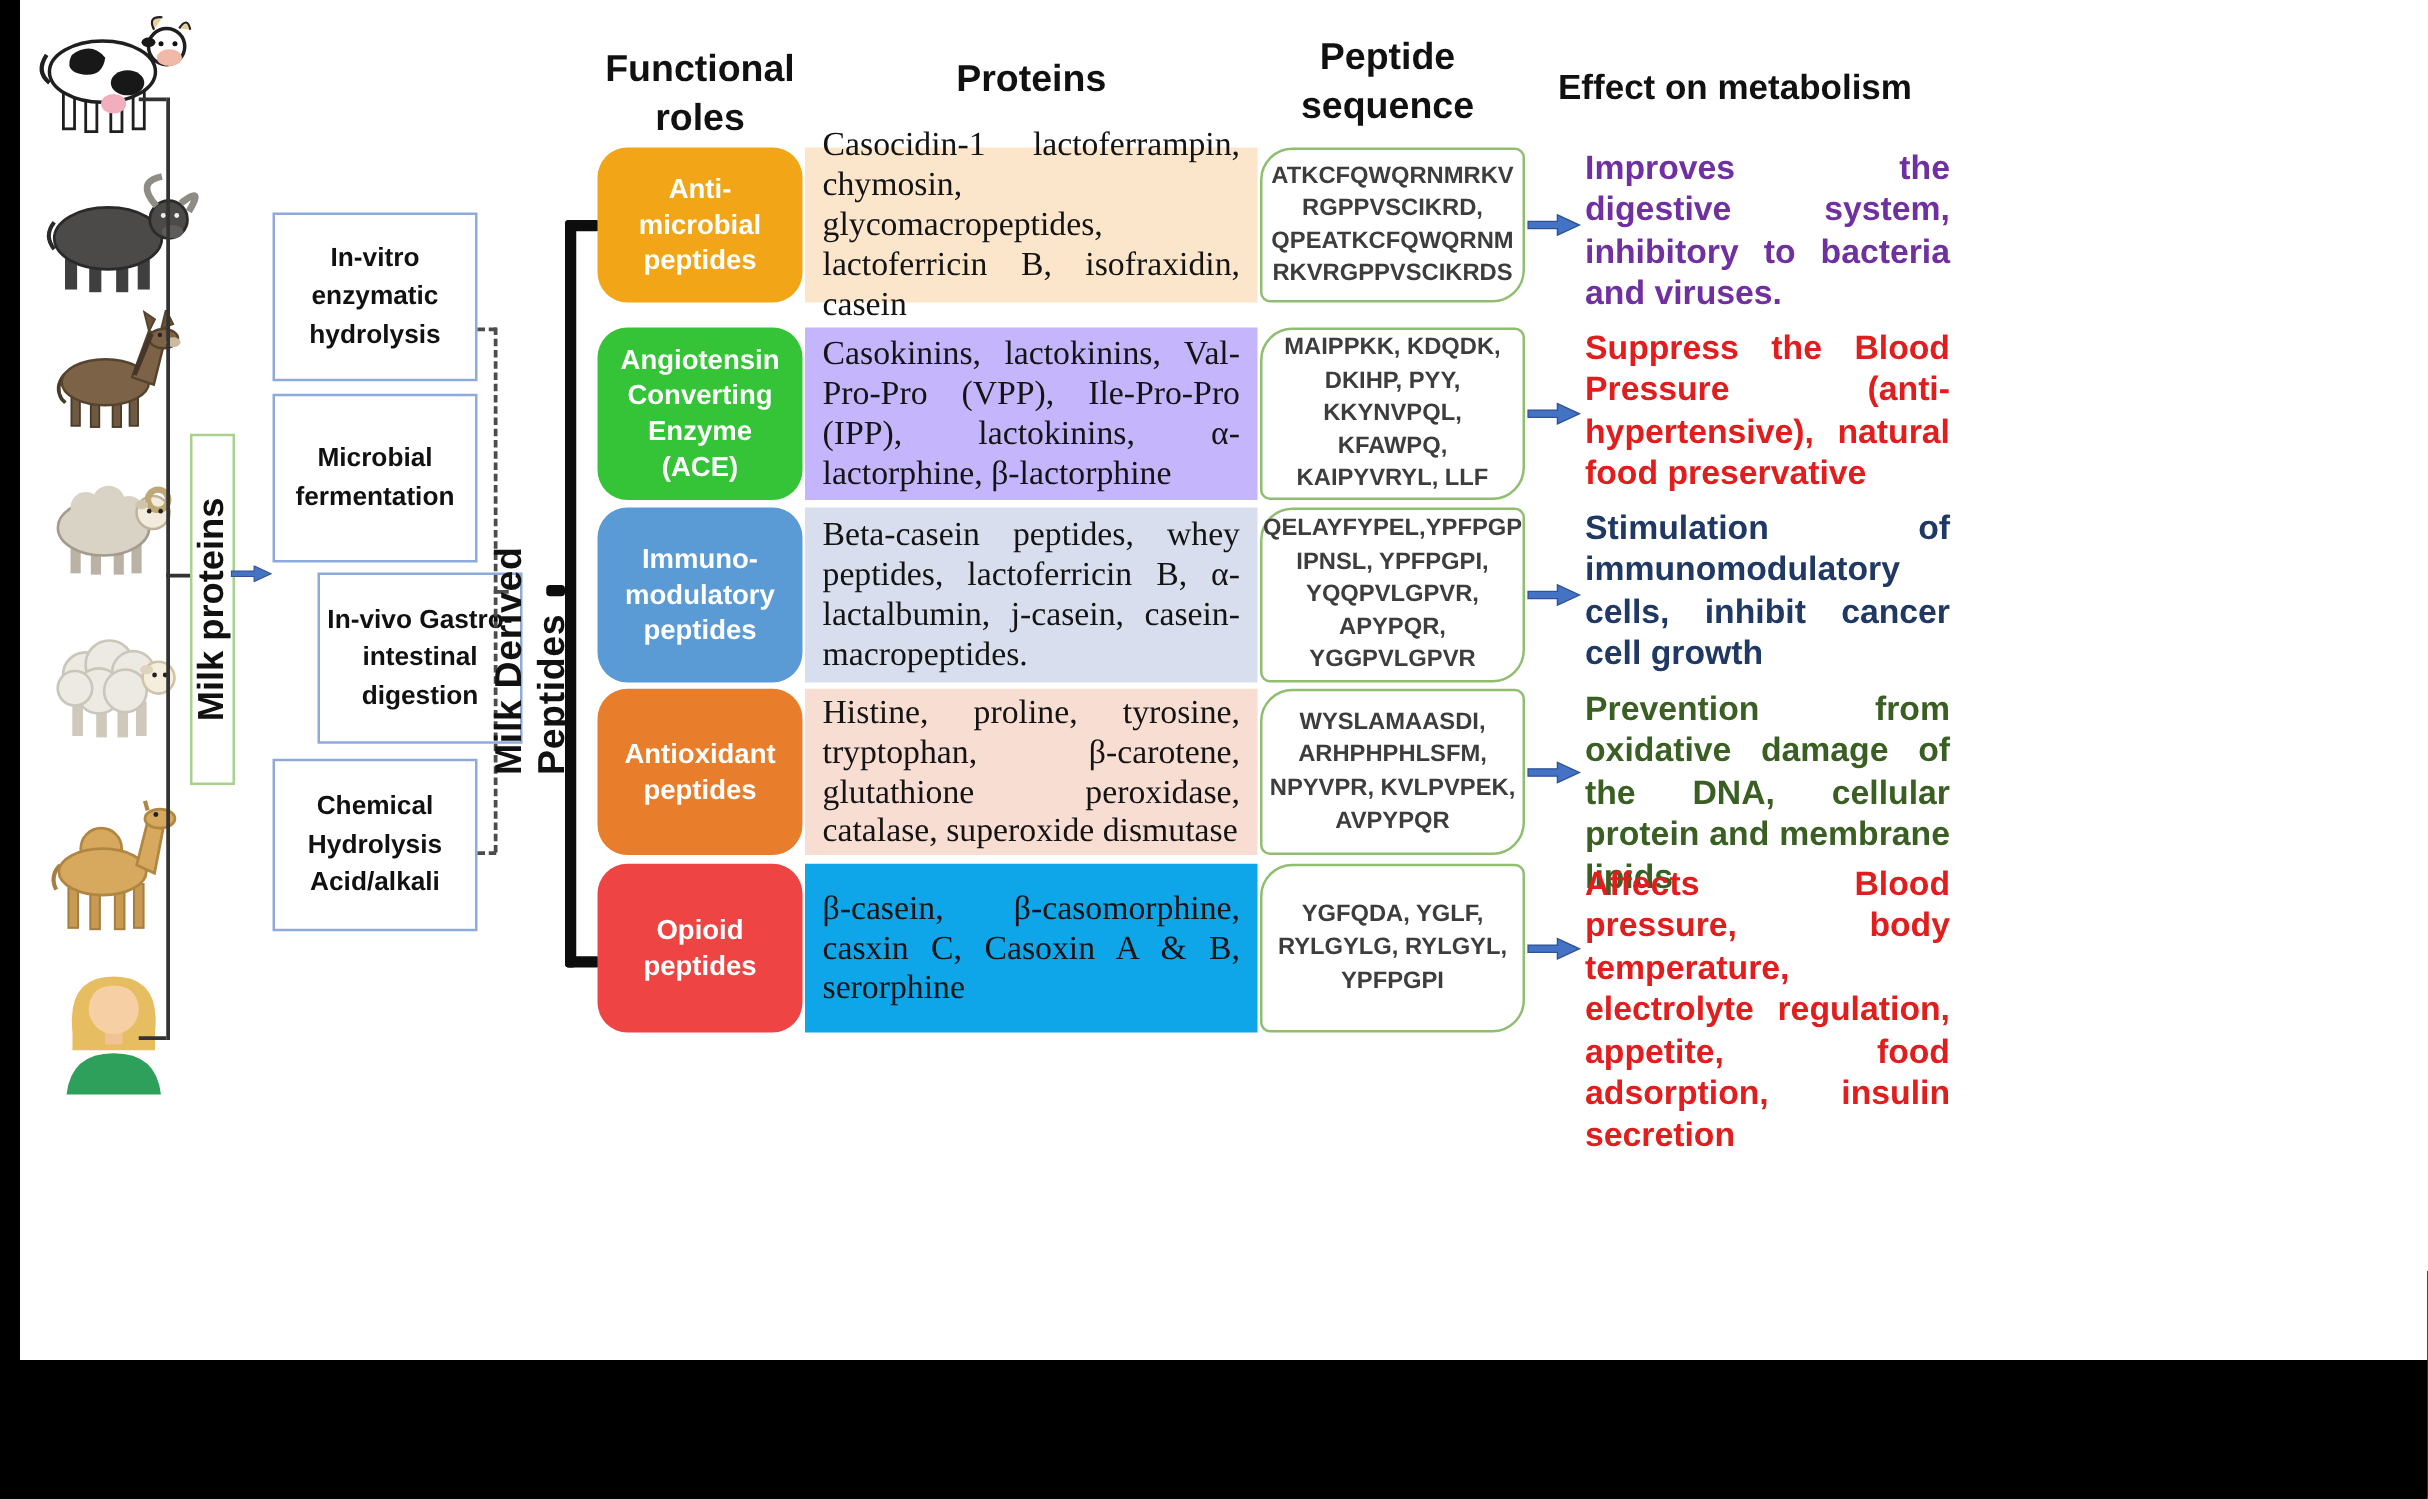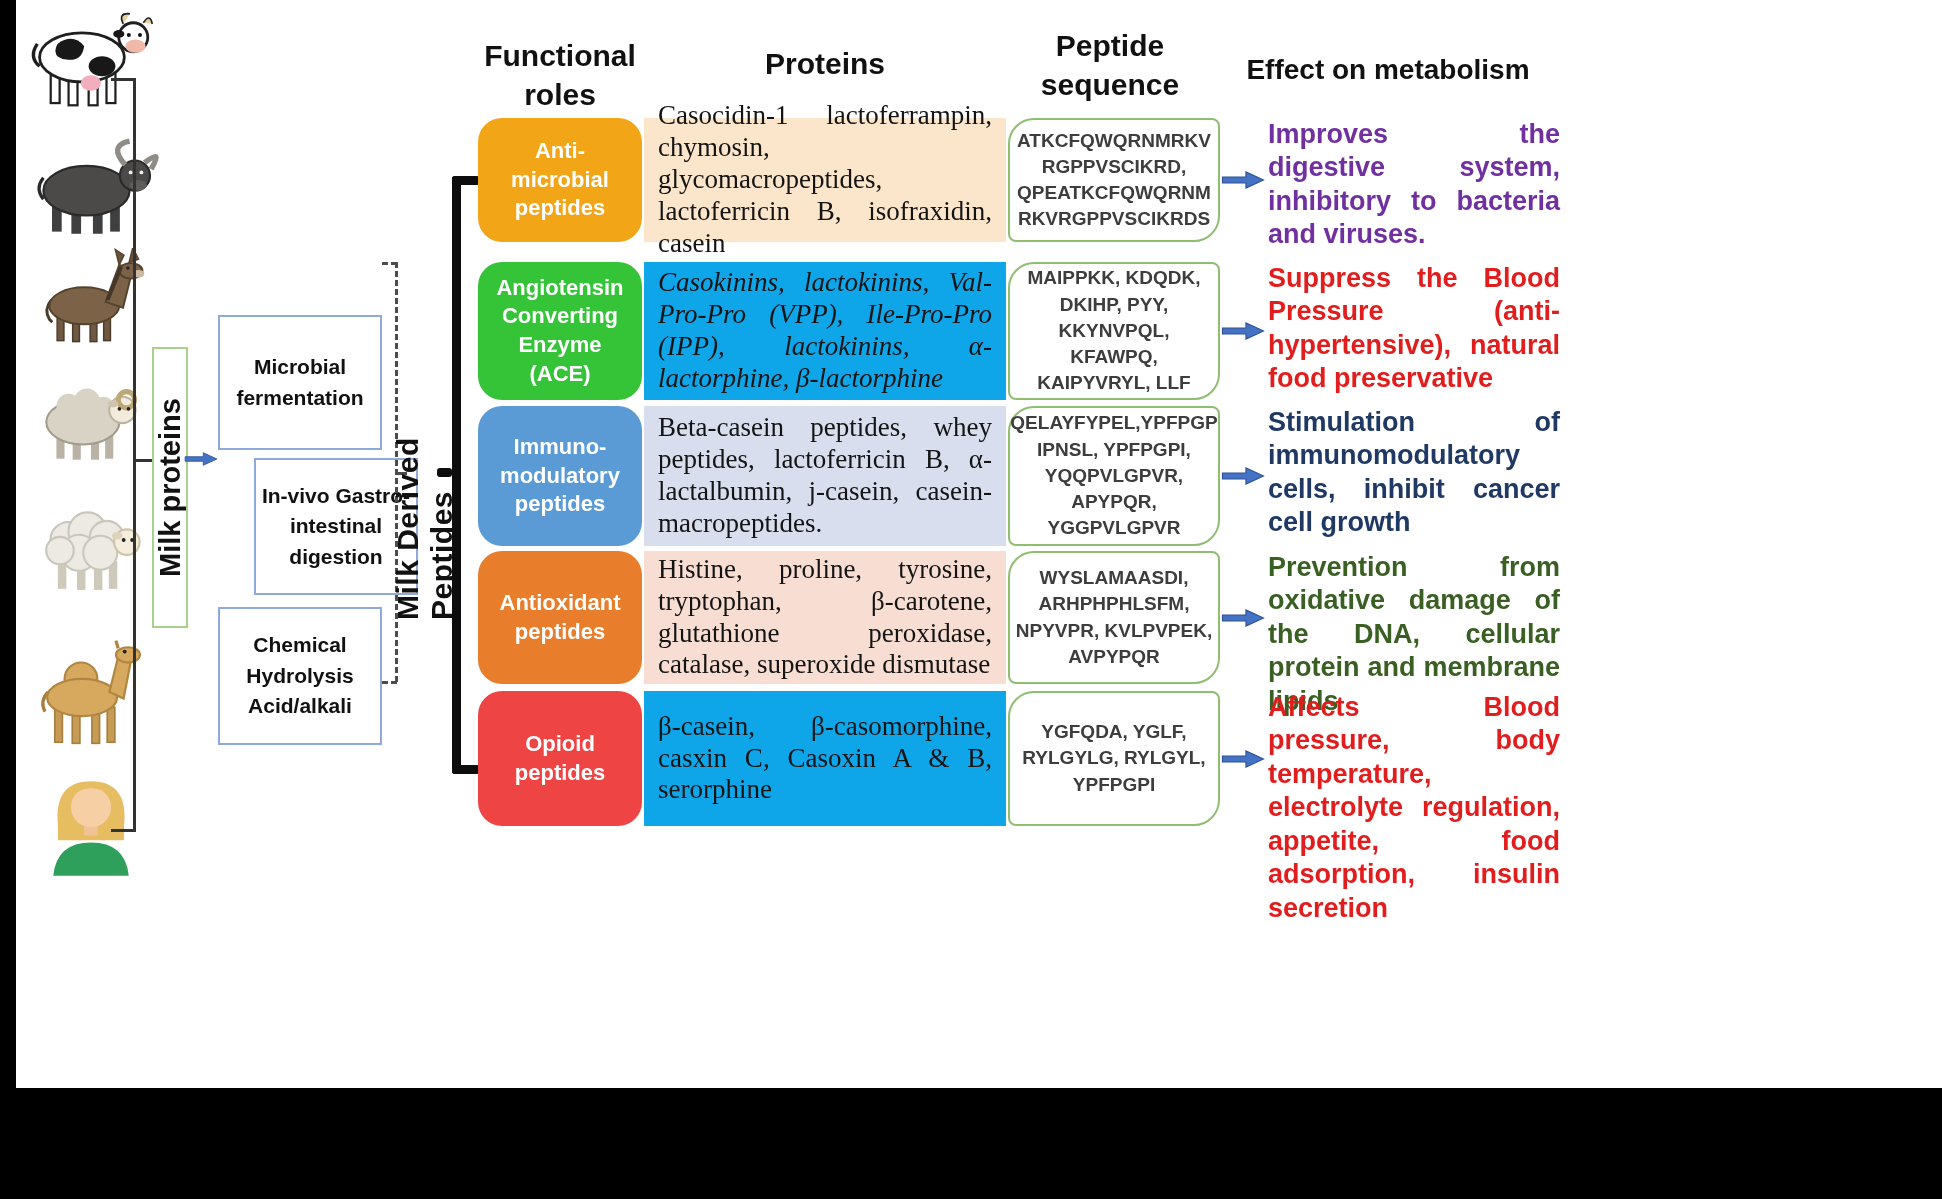--- a/index.html
+++ b/index.html
@@ -211,20 +211,23 @@
   <div class="tline" style="left:133px;top:459px;width:19px;height:3px;"></div>
 
   <div class="vlabel" id="milkProteinsBox">
     <span>Milk proteins</span>
   </div>
 
   <svg id="arrowMilk" class="barrow" viewBox="0 0 60 26">
     <path d="M2 9 H34 V2 L58 13 L34 24 V17 H2 Z"></path>
   </svg>
 
+  <div class="pbox" id="pbox1">
+    <span>In-vitro enzymatic hydrolysis</span>
+    </div>
   <div class="pbox" id="pbox2">
     <span>Microbial fermentation</span>
     </div>
   <div class="pbox" id="pbox3">
     <span>In-vivo Gastro-intestinal digestion</span>
     </div>
   <div class="pbox" id="pbox4">
     <span>Chemical Hydrolysis Acid/alkali</span>
     </div>
 
@@ -268,21 +271,21 @@
         <path d="M2 9 H34 V2 L58 13 L34 24 V17 H2 Z"></path>
       </svg>
     </div>
     <div class="effect" style="color: rgb(112, 48, 160);">Improves the digestive system, inhibitory to bacteria and viruses.</div>
   </div>
 
   <div class="trow">
     <div class="role" style="background: rgb(53, 196, 56);">
       <div class="role-label">Angiotensin Converting Enzyme (ACE)</div>
     </div>
-    <div class="prot" style="background: #0ea5e9; font-style: italic;">
+    <div class="prot" style="background: #c4b5fd;">
       <div class="prot-text">Casokinins, lactokinins, Val-Pro-Pro (VPP), Ile-Pro-Pro (IPP), lactokinins, α-lactorphine, β-lactorphine</div>
     </div>
     <div class="seq">
       <div class="seq-text">
             <div>MAIPPKK, KDQDK,</div>
             <div>DKIHP, PYY,</div>
             <div>KKYNVPQL,</div>
             <div>KFAWPQ,</div>
             <div>KAIPYVRYL, LLF</div>
           </div>

